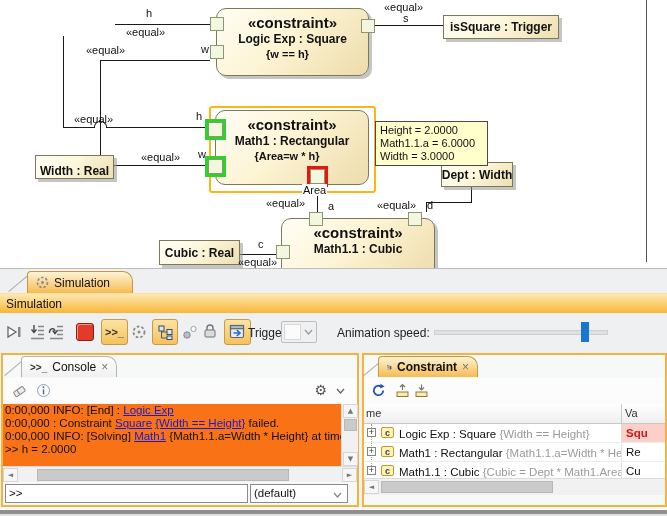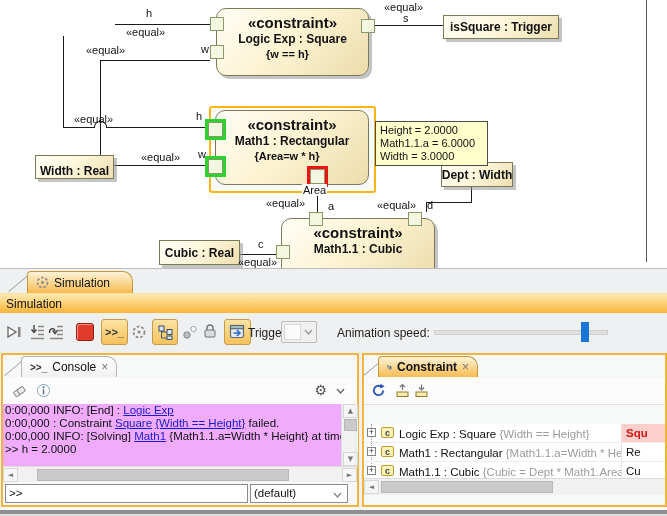--- a/index.html
+++ b/index.html
@@ -38,21 +38,21 @@
   #simheader{position:absolute;left:0;top:24px;width:667px;height:20px;line-height:20px;
              background:linear-gradient(180deg,#fee9b2,#f8b538);border-top:1px solid #fbe1a0;
              font-size:12px;color:#111;padding-left:6px;box-sizing:border-box;}
   .tbtn{position:absolute;display:flex;align-items:center;justify-content:center;}
   .toggled{background:linear-gradient(180deg,#fbe3a3,#f6c25c);border:1px solid #c59a48;border-radius:3px;}
   .tlabel{position:absolute;font-size:12px;color:#222;white-space:nowrap;}
   
   .pane{position:absolute;border:2px solid #f2b43c;background:#f7f8f8;box-sizing:border-box;}
   .ptoolbar{position:absolute;left:0;right:0;background:#fcfcfc;border-bottom:1px solid #e2e2e2;}
   
-  #console-log{position:absolute;left:0;top:49px;width:338px;height:62px;background:#f0abfc;overflow:hidden;padding-left:2px;box-sizing:border-box;}
+  #console-log{position:absolute;left:0;top:49px;width:338px;height:62px;background:#f97316;overflow:hidden;padding-left:2px;box-sizing:border-box;}
   .cline{font-size:11.5px;line-height:13px;white-space:nowrap;color:#111;}
   .clink{color:#1a1acd;text-decoration:underline;}
   .sb{position:absolute;background:#f1f1f1;}
   .sbtn{position:absolute;background:#f6f6f6;border:1px solid #d6d6d6;color:#777;display:flex;align-items:center;justify-content:center;
         font-size:7px;box-sizing:border-box;font-family:"DejaVu Sans",sans-serif;}
   .sthumb{position:absolute;background:#cacaca;border:1px solid #b8b8b8;box-sizing:border-box;}
   .field{position:absolute;background:#fff;border:1px solid #8a8a8a;font-size:11.5px;color:#111;
          padding:0 3px;line-height:17px;white-space:nowrap;box-sizing:border-box;}
   
   .vhdr{position:absolute;left:0;top:49px;width:301px;height:20px;background:linear-gradient(180deg,#ffffff,#efefef);
@@ -327,20 +327,25 @@
               <path d="M7.5 7 V1.5 M5 4 L7.5 1.5 L10 4" stroke="#777" fill="none" stroke-width="1.2"></path>
             </svg>
         </div>
         <div style="position:absolute;left:50px;top:5px;">
           <svg width="15" height="15" viewBox="0 0 15 15">
               <rect x="2" y="9" width="11" height="4.5" fill="#f7ecb0" stroke="#8f7d2f"></rect>
               <path d="M7.5 1.5 V7 M5 4.5 L7.5 7 L10 4.5" stroke="#777" fill="none" stroke-width="1.2"></path>
             </svg>
         </div>
       </div>
+      <div class="vhdr">
+        <span style="position:absolute;left:2px;top:3px;">me</span>
+        <div style="position:absolute;left:257px;top:0;width:1px;height:19px;background:#c9c9c9;"></div>
+        <span style="position:absolute;left:261px;top:3px;">Va</span>
+      </div>
       <div id="variables-rows">
         <div class="vtree"></div>
       <div class="vrow"><span class="vexp">+</span><span class="vcicon">c</span><span class="vname">Logic Exp : Square </span><span class="vcons">{Width == Height}</span><div class="vval failed">Squ</div></div>
           <div class="vrow"><span class="vexp">+</span><span class="vcicon">c</span><span class="vname">Math1 : Rectangular </span><span class="vcons">{Math1.1.a=Width * Height}</span><div class="vval">Re</div></div>
           <div class="vrow"><span class="vexp">+</span><span class="vcicon">c</span><span class="vname">Math1.1 : Cubic </span><span class="vcons">{Cubic = Dept * Math1.Area}</span><div class="vval">Cu</div></div>
         </div>
       <div class="sb" style="left:0;top:123px;width:301px;height:16px;border-top:1px solid #dcdcdc;">
         <div class="sbtn" style="left:0;top:1px;width:15px;height:14px;">
             <span>◄</span>
           </div>

